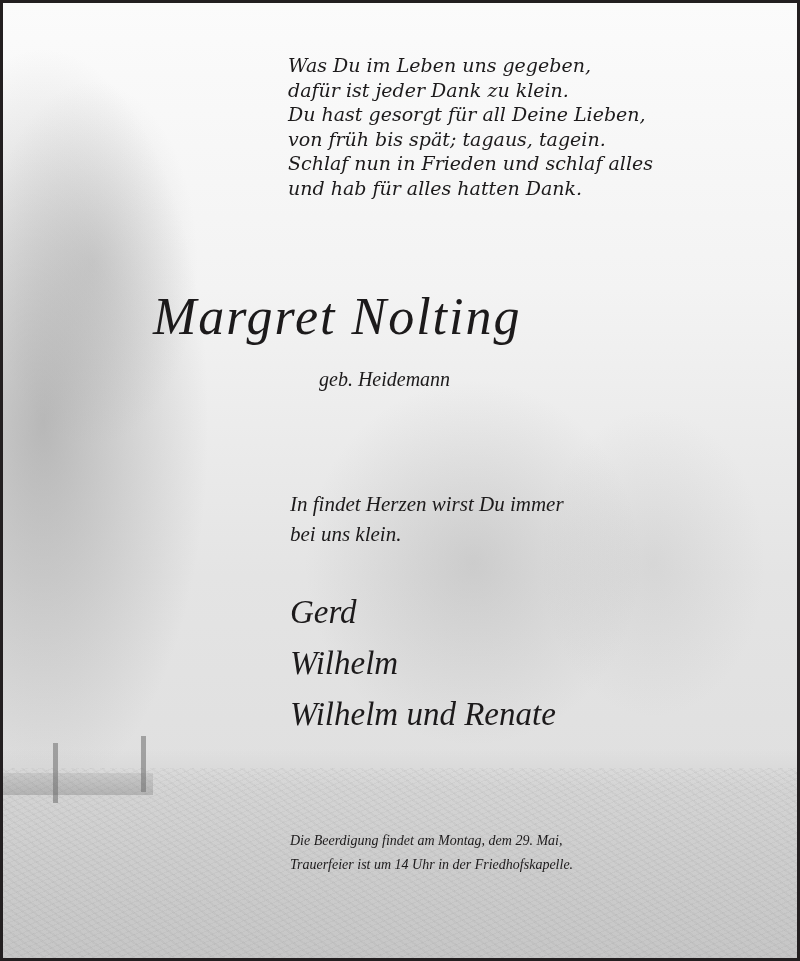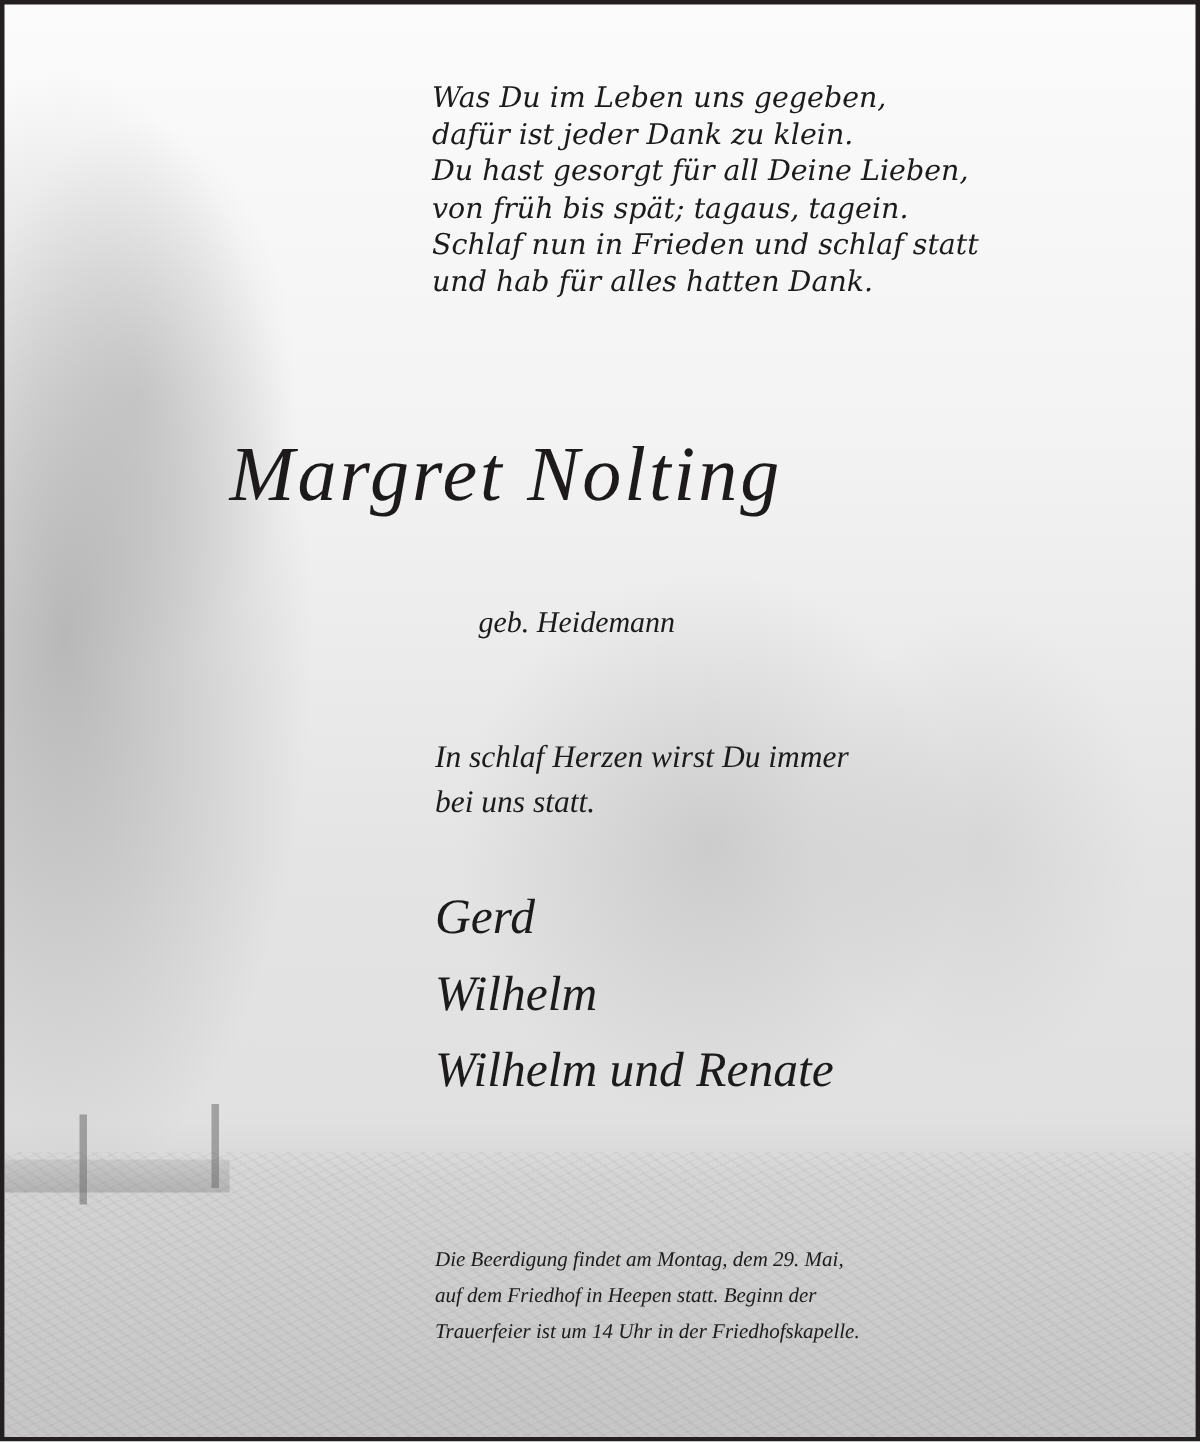--- a/index.html
+++ b/index.html
@@ -69,21 +69,20 @@
       letter-spacing: 2px;
       font-family: "Liberation Serif", serif;
       text-align: center;
     }
     .maiden {
       left: 316px;
       top: 363px;
       font-size: 20px;
       line-height: 26px;
       font-family: "Liberation Serif", serif;
-      margin-top: 36px;
     }
     .dates {
       left: 244px;
       top: 396px;
       font-size: 23px;
       line-height: 30px;
       font-family: "Liberation Serif", serif;
     }
     .dates .gap { display: inline-block; width: 42px; }
     .memory {
@@ -116,38 +115,37 @@
   <div class="ground"></div>
   <div class="fence-wire" style="top:770px; width:150px;"></div>
   <div class="fence-post" style="left:50px; top:740px; height:60px;"></div>
   <div class="fence-post" style="left:138px; top:733px; height:56px;"></div>
 
   <div class="text poem">
     <span class="line">Was Du im Leben uns gegeben,</span>
     <span class="line">dafür ist jeder Dank zu klein.</span>
     <span class="line">Du hast gesorgt für all Deine Lieben,</span>
     <span class="line">von früh bis spät; tagaus, tagein.</span>
-    <span class="line">Schlaf nun in Frieden und schlaf statt</span>
+    <span class="line">Schlaf nun in Frieden und schlaf alles</span>
     <span class="line">und hab für alles hatten Dank.</span>
   </div>
 
   <div class="text name">Margret Nolting</div>
 
   <div class="text maiden">geb. Heidemann</div>
 
 
   <div class="text memory">
-    <span class="line">In schlaf Herzen wirst Du immer</span>
-    <span class="line">bei uns statt.</span>
+    <span class="line">In findet Herzen wirst Du immer</span>
+    <span class="line">bei uns klein.</span>
   </div>
 
   <div class="text family">
     <span class="line">Gerd</span>
     <span class="line">Wilhelm</span>
     <span class="line">Wilhelm und Renate</span>
   </div>
 
   <div class="text funeral">
     <span class="line">Die Beerdigung findet am Montag, dem 29. Mai,</span>
-    <span class="line">auf dem Friedhof in Heepen statt. Beginn der</span>
     <span class="line">Trauerfeier ist um 14 Uhr in der Friedhofskapelle.</span>
   </div>
 </div>
 
 </body></html>

